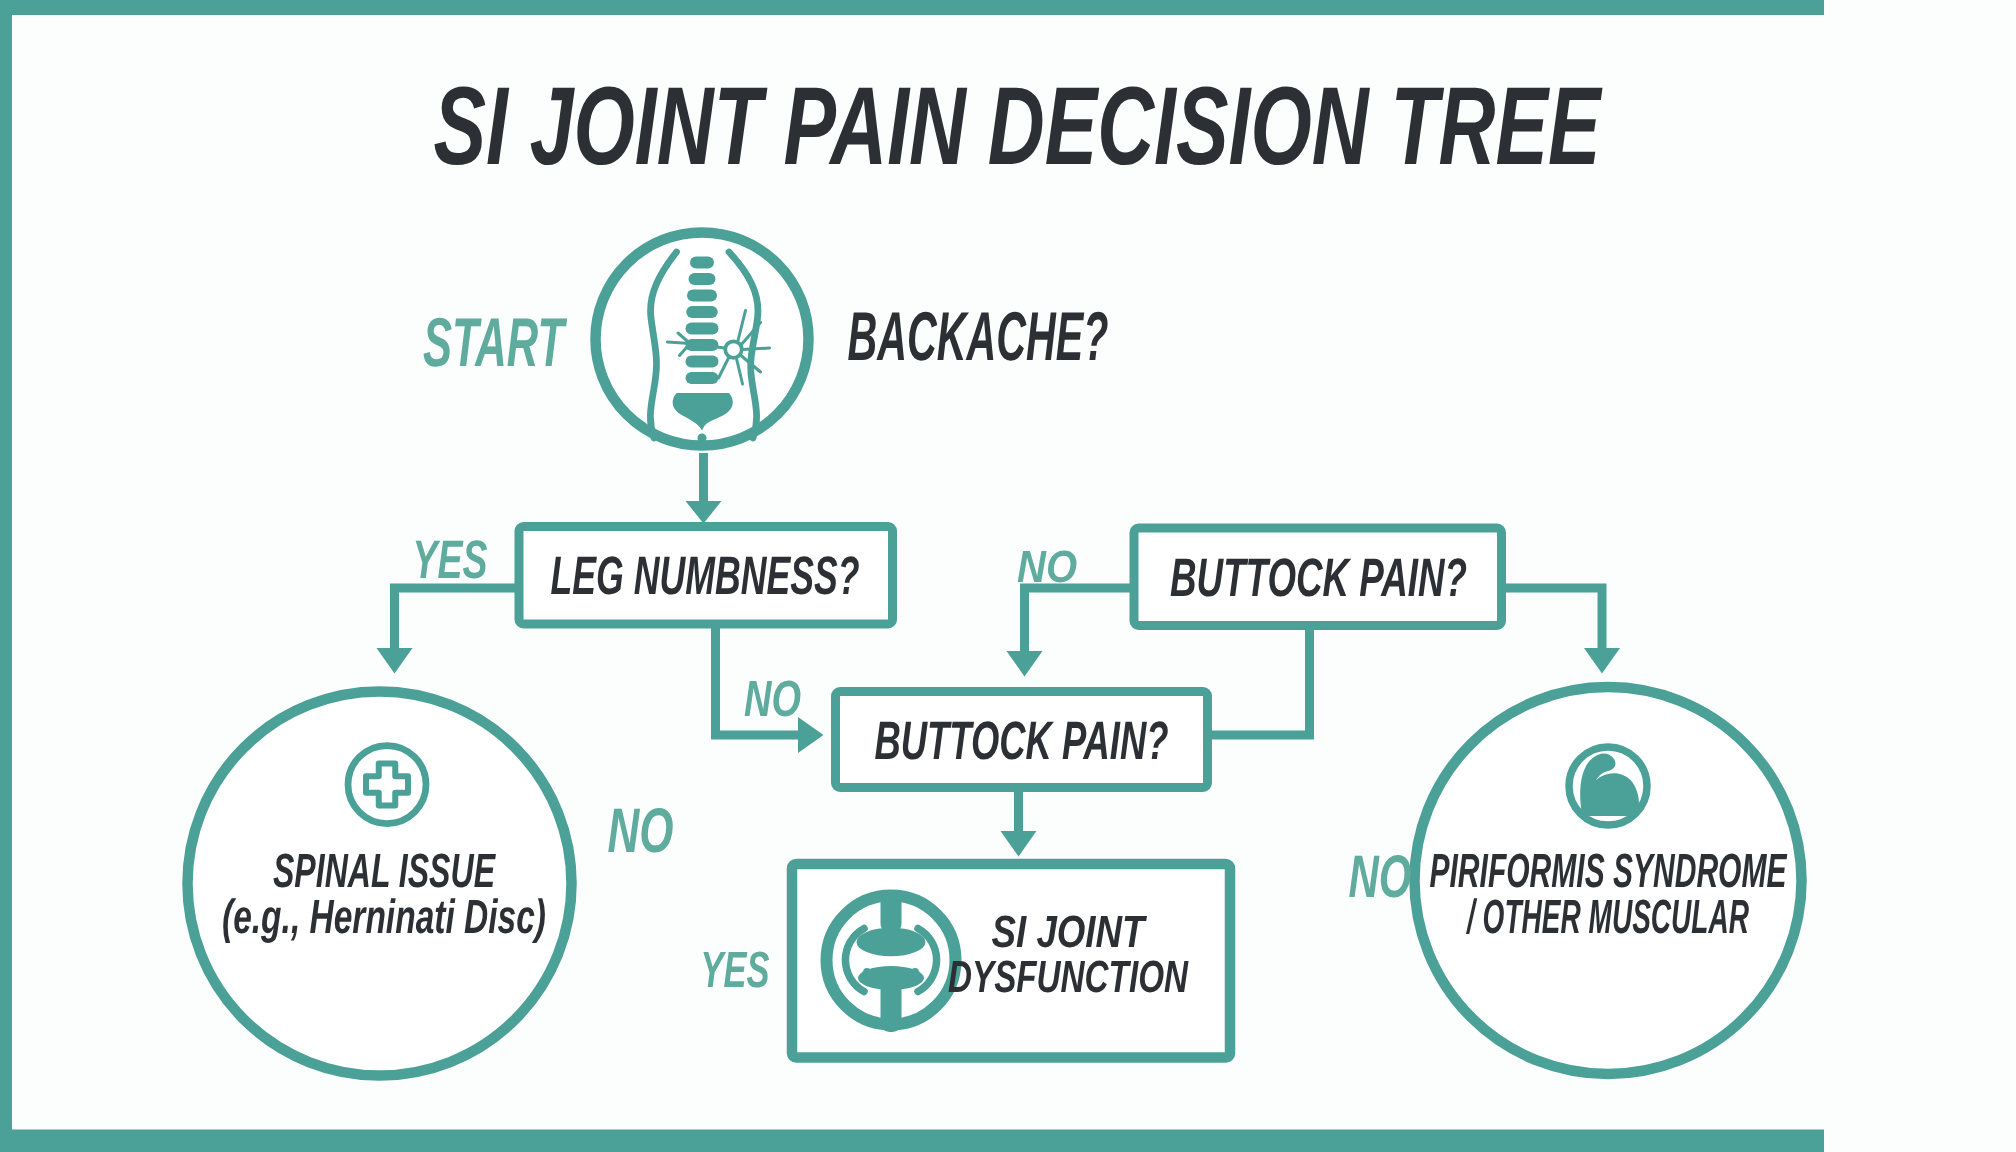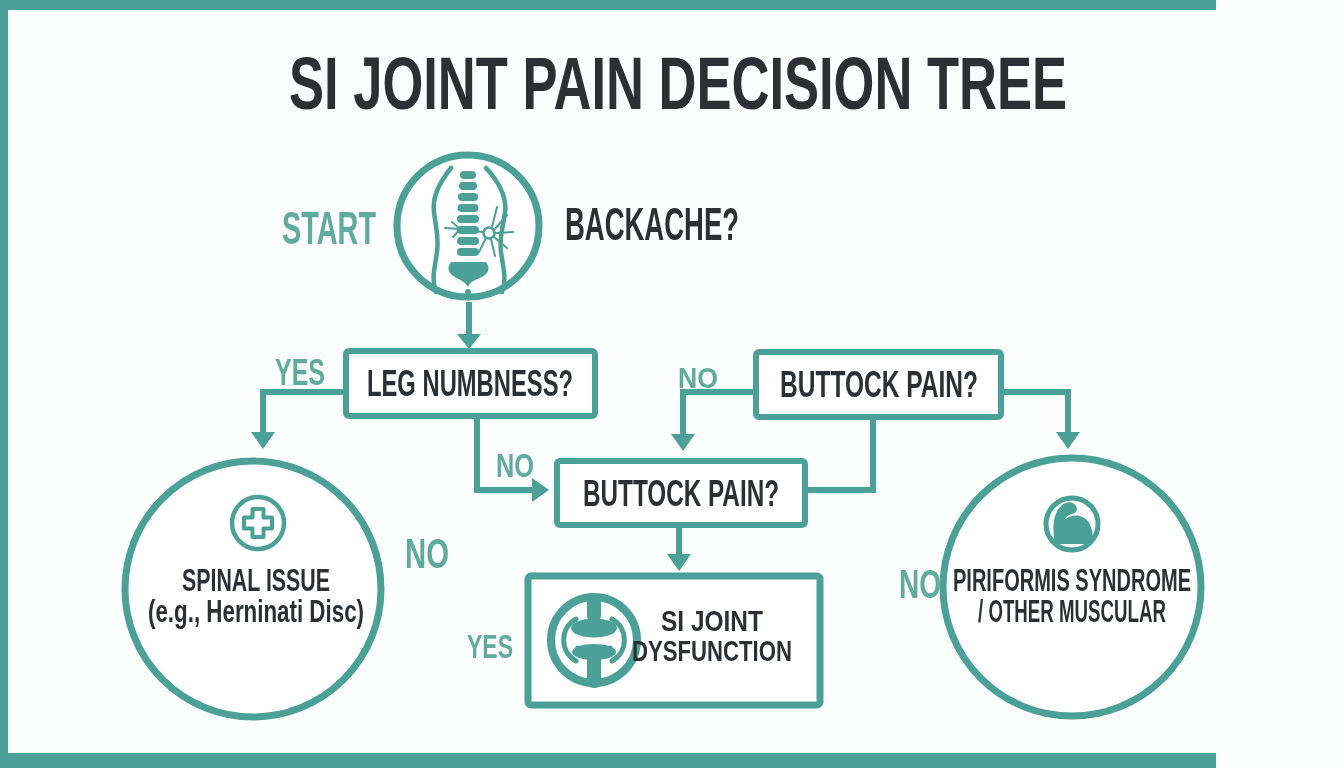--- a/index.html
+++ b/index.html
@@ -1,16 +1,16 @@
 <!DOCTYPE html>
 <html style="--teal: #4ba197; --teal_light: #5fab9e; --dark: #2c3034; --bg: #fcfdfd;"><head>
 <meta charset="utf-8">
 <style>
   html,body{margin:0;padding:0;background:#fcfdfd;}
-  .canvas{position:relative;width:1216px;height:768px;background:var(--bg,#fcfdfd);overflow:hidden;}
+  .canvas{position:relative;width:1216px;height:768px;background:var(--bg,#fcfdfd);overflow:hidden;font-style:italic;}
   svg{display:block;width:1344px;height:768px;}
   svg text{font-family:"Liberation Sans",sans-serif;font-weight:700;}
   .frame{fill:var(--teal,#4ba197);}
   .connector{stroke:var(--teal,#4ba197);stroke-width:6;fill:none;stroke-linecap:butt;}
   .arrowhead{fill:var(--teal,#4ba197);}
   .node-box{fill:#ffffff;stroke:var(--teal,#4ba197);stroke-width:6;}
   .node-box-big{fill:#ffffff;stroke:var(--teal,#4ba197);stroke-width:7;}
   .node-circle{fill:#ffffff;stroke:var(--teal,#4ba197);stroke-width:7;}
   .node-text{fill:var(--dark,#2c3034);}
   .title-text{fill:var(--dark,#2c3034);}

